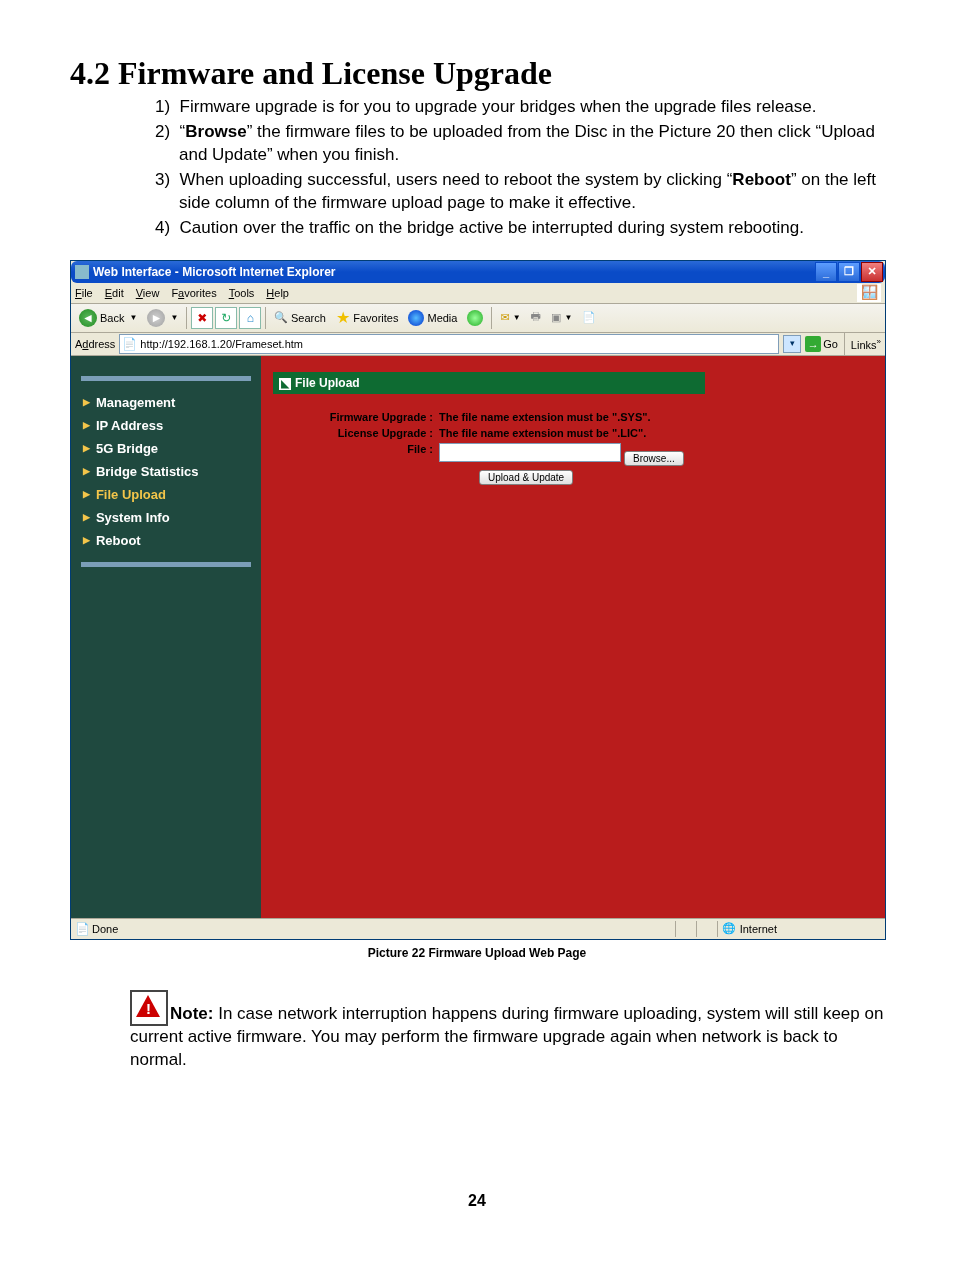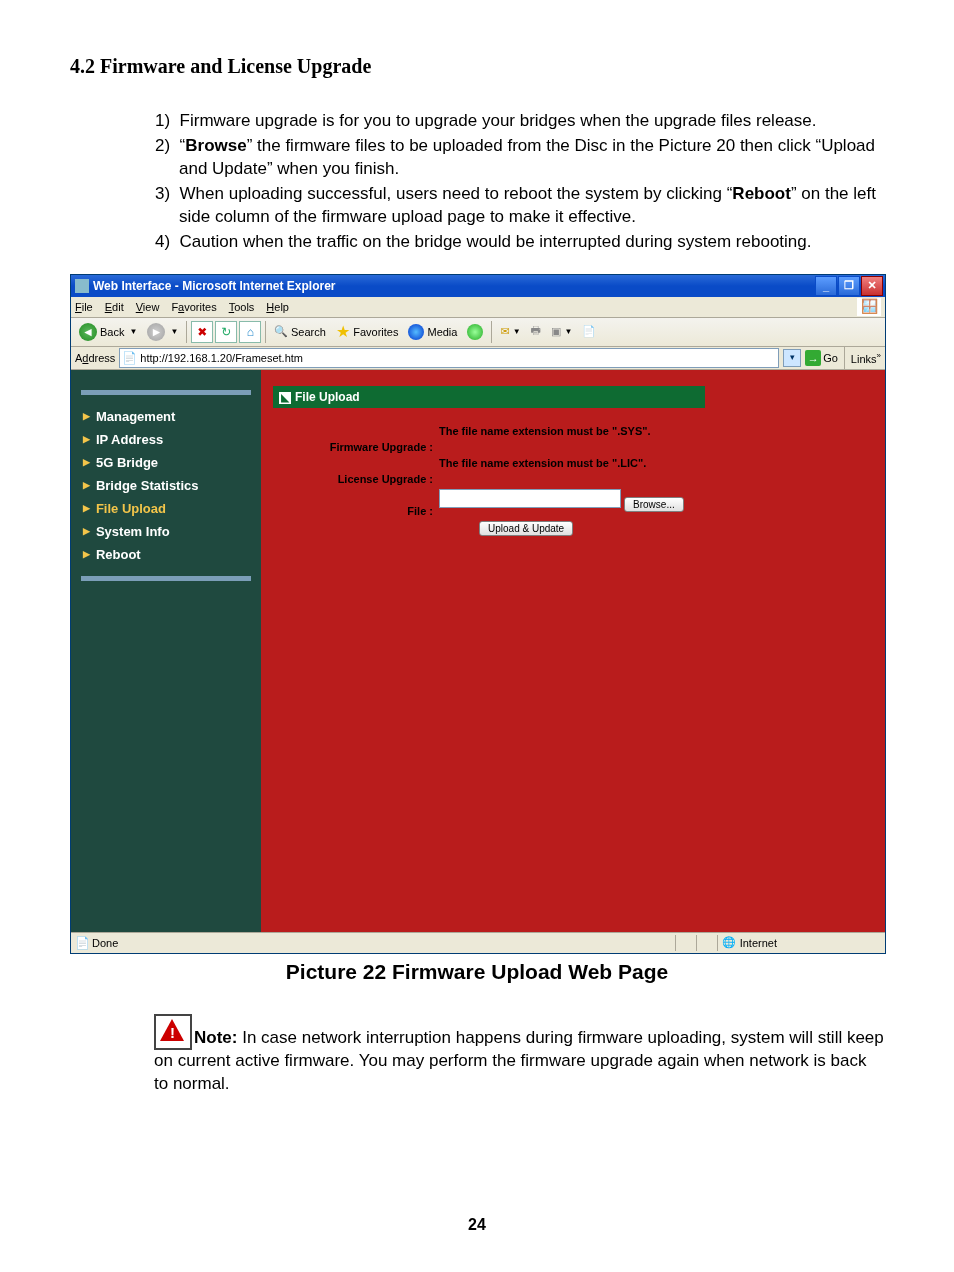--- a/index.html
+++ b/index.html
@@ -12,24 +12,24 @@
   }
   .page {
     padding: 55px 70px 40px 70px;
   }
   .header-title {
     text-align: center;
     font-size: 18px;
     margin-bottom: 25px;
   }
   .section-title {
-    font-size: 20px;
+    font-size: 32px;
     font-weight: bold;
     font-family: "Times New Roman", Times, serif;
-    margin-bottom: 32px;
+    margin-bottom: 4px;
   }
   .ol {
     font-size: 17px;
     line-height: 1.35;
     padding-left: 85px;
     margin-bottom: 20px;
   }
   .ol .li {
     margin-bottom: 2px;
     text-indent: -24px;
@@ -48,20 +48,21 @@
   }
   .titlebar {
     background: linear-gradient(to bottom, #2a6ad8 0%, #0a4bc7 50%, #0a4bc7 100%);
     color: #fff;
     height: 22px;
     display: flex;
     align-items: center;
     padding: 0 2px 0 4px;
     font-size: 12px;
     font-weight: bold;
+    border-radius: 6px;
   }
   .titlebar .t-icon {
     width: 14px; height: 14px;
     background: #8bc; 
     margin-right: 4px;
     display:inline-block;
   }
   .winbtns {
     margin-left: auto;
     display: flex;
@@ -195,21 +196,20 @@
   }
   .form-row{
     display:flex;
     padding:2px 0;
   }
   .form-label{
     width:160px;
     text-align:right;
     font-weight:bold;
     padding-right:6px;
-    margin-top:16px;
   }
   .form-val{ flex:1; font-weight:bold;}
   .file-input{
     width:180px; height:17px; border:1px solid #7f9db9; background:#fff; display:inline-block;
   }
   .browse-btn, .upload-btn{
     font-size:10px;
     border:1px solid #7f7f7f;
     background:linear-gradient(to bottom,#fff,#e0e0e0);
     padding:1px 8px;
@@ -224,25 +224,25 @@
     font-size:11px;
   }
   .status-right{
     margin-left:auto;
     display:flex; align-items:center; gap:4px;
   }
   .status-sep{ width:1px; height:16px; background:#aca899;}
   .caption{
     text-align:center;
     font-weight:bold;
-    font-size:21px;
+    font-size:12px;
     margin:6px 0 30px 0;
   }
   .note-block{
-    margin-left:84px;
+    margin-left:60px;
     font-size:17px;
     line-height:1.35;
   }
   .note-icon{
     display:inline-block;
     width:34px; height:32px;
     border:2px solid #444;
     background:#fff;
     vertical-align:bottom;
     position:relative;
@@ -275,21 +275,21 @@
 </head>
 <body>
 
 <div class="page">
   <div class="section-title">4.2 Firmware and License Upgrade</div>
 
   <div class="ol">
     <div class="li"><span>1)&nbsp;&nbsp;</span><span>Firmware upgrade is for you to upgrade your bridges when the upgrade files release.</span></div>
     <div class="li"><span>2)&nbsp;&nbsp;</span><span>“<b>Browse</b>” the firmware files to be uploaded from the Disc in the Picture 20 then click “Upload and Update” when you finish.</span></div>
     <div class="li"><span>3)&nbsp;&nbsp;</span><span>When uploading successful, users need to reboot the system by clicking “<b>Reboot</b>” on the left side column of the firmware upload page to make it effective.</span></div>
-    <div class="li"><span>4)&nbsp;&nbsp;</span><span>Caution when the traffic on the bridge would be interrupted during system rebooting.</span></div>
+    <div class="li"><span>4)&nbsp;&nbsp;</span><span>Caution over the traffic on the bridge active be interrupted during system rebooting.</span></div>
   </div>
 
   <div class="screenshot-container">
     <div class="ie-window">
       <div class="titlebar">
         <span class="t-icon"></span>
         <span>Web Interface - Microsoft Internet Explorer</span>
         <div class="winbtns">
           <div class="winbtn">_</div>
           <div class="winbtn">❐</div>

